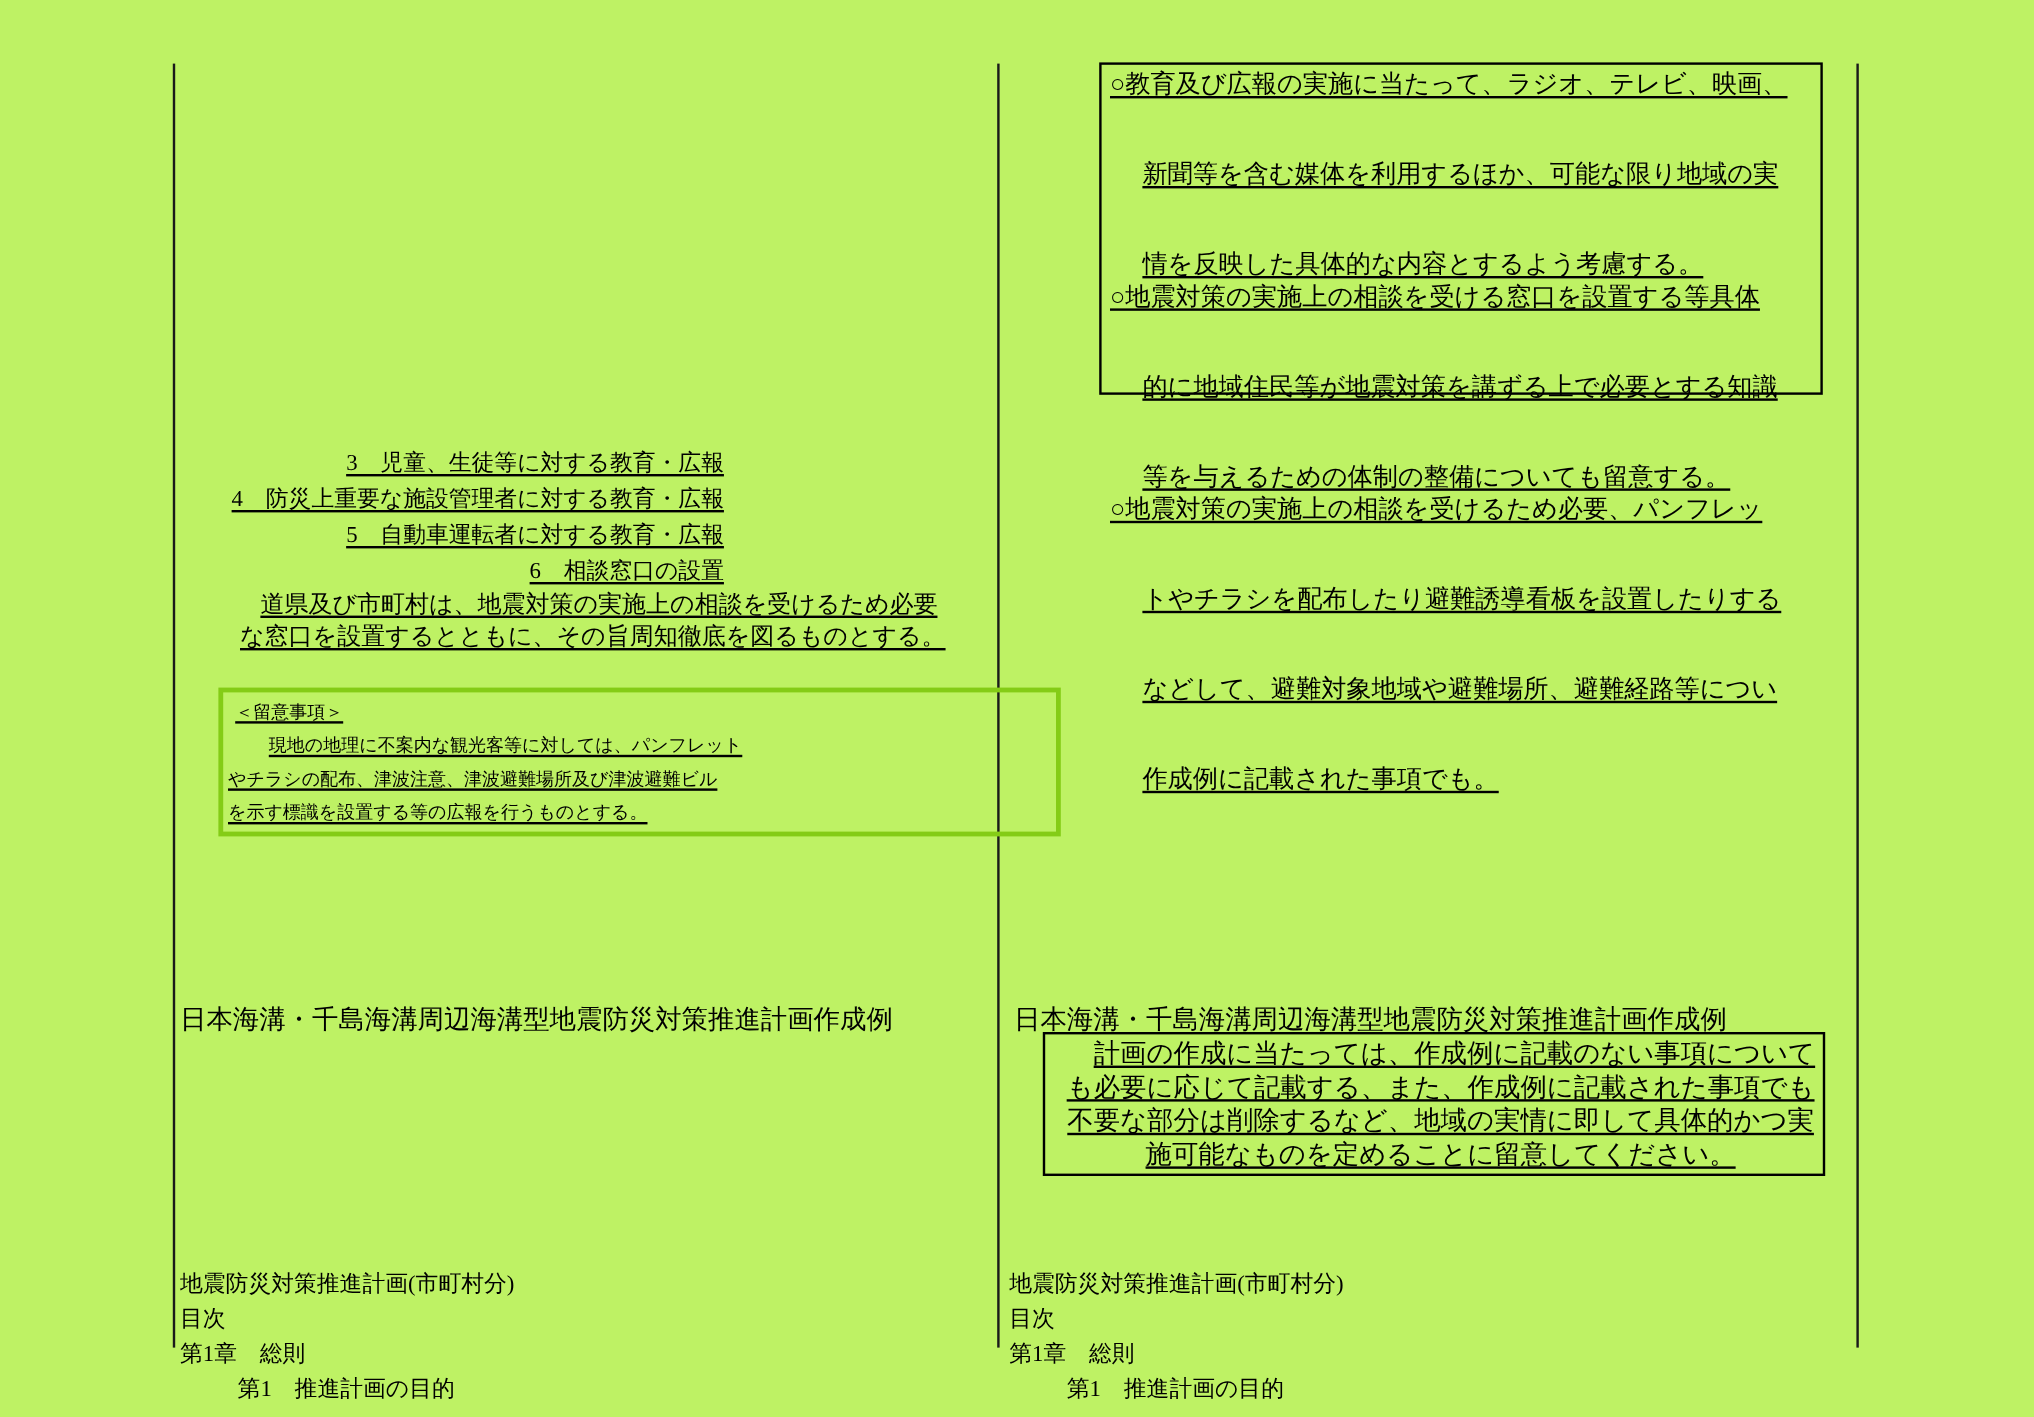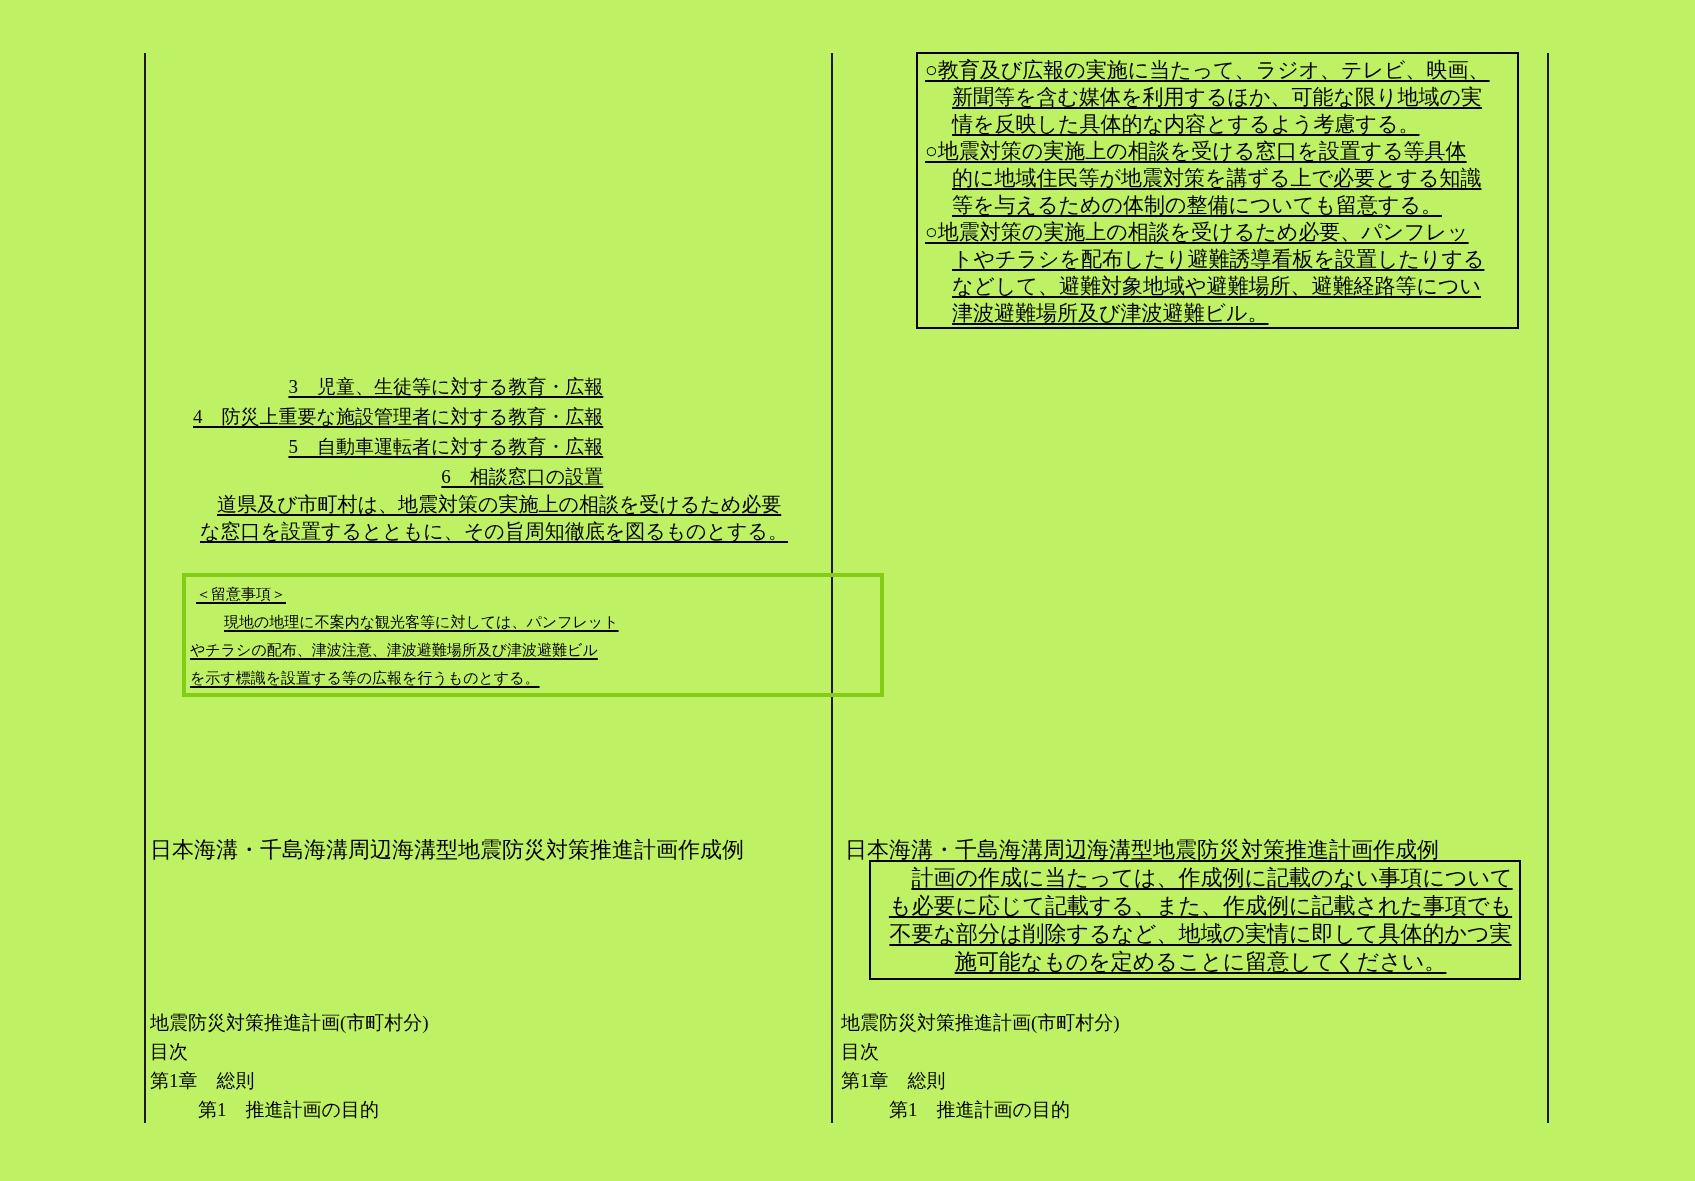--- a/index.html
+++ b/index.html
@@ -16,21 +16,21 @@
     text-decoration-thickness:2px;
     text-underline-offset:3px;
     text-decoration-color:#000;
   }
   
   .guidance-box {
     position:absolute; left:916px; top:52px; width:603px; height:277px;
     border:2px solid #000; box-sizing:border-box;
     padding:3px 0 0 7px; font-size:21px; line-height:27px;
   }
-  .guidance-box .cont { padding-left:27px; }
+  .guidance-box .cont { padding-left:27px;margin-top:48px; }
   
   .items-block { position:absolute; left:193px; top:372px; font-size:19px; }
   .items-block .line { height:30px; line-height:30px;text-align:right; }
   
   .para-block { position:absolute; left:200px; top:491px; font-size:20px; line-height:27px; }
   .para-block .ind1 { padding-left:17px; }
   
   .note-box {
     position:absolute; left:182px; top:573px; width:702px; height:124px;
     border:4px solid #84cc16; box-sizing:border-box;
@@ -43,21 +43,21 @@
   .section-title.left-pos  { left:150px; top:837px; }
   .section-title.right-pos { left:845px; top:837px; }
   
   .notice-box {
     position:absolute; left:869px; top:860px; width:652px; height:120px;
     border:2px solid #000; box-sizing:border-box;
     padding:2px 0 0 11px; font-size:22px; line-height:28px;text-align:center;
   }
   .notice-box .ind1 { padding-left:23px; }
   
-  .toc-block { position:absolute; font-size:19px; line-height:29px; }
+  .toc-block { position:absolute; font-size:19px; line-height:29px;margin-top:48px; }
   .toc-block.left-pos  { left:150px; top:1008px; }
   .toc-block.right-pos { left:841px; top:1008px; }
   .toc-block .ind-item { padding-left:48px; }
 </style>
 </head>
 <body>
 
 <div class="canvas">
 
   <div class="vrule" style="left:144px; top:53px; height:1070px;"></div>
@@ -67,21 +67,21 @@
   <div class="guidance-box">
     <div class="line"><span class="u">○教育及び広報の実施に当たって、ラジオ、テレビ、映画、</span></div>
     <div class="line cont"><span class="u">新聞等を含む媒体を利用するほか、可能な限り地域の実</span></div>
     <div class="line cont"><span class="u">情を反映した具体的な内容とするよう考慮する。</span></div>
     <div class="line"><span class="u">○地震対策の実施上の相談を受ける窓口を設置する等具体</span></div>
     <div class="line cont"><span class="u">的に地域住民等が地震対策を講ずる上で必要とする知識</span></div>
     <div class="line cont"><span class="u">等を与えるための体制の整備についても留意する。</span></div>
     <div class="line"><span class="u">○地震対策の実施上の相談を受けるため必要、パンフレッ</span></div>
     <div class="line cont"><span class="u">トやチラシを配布したり避難誘導看板を設置したりする</span></div>
     <div class="line cont"><span class="u">などして、避難対象地域や避難場所、避難経路等につい</span></div>
-    <div class="line cont"><span class="u">津波避難場所及び津波避難ビル。</span></div>
+    <div class="line cont"><span class="u">作成例に記載された事項でも。</span></div>
   </div>
 
   <div class="items-block">
     <div class="line"><span class="u">3　児童、生徒等に対する教育・広報</span></div>
     <div class="line"><span class="u">4　防災上重要な施設管理者に対する教育・広報</span></div>
     <div class="line"><span class="u">5　自動車運転者に対する教育・広報</span></div>
     <div class="line"><span class="u">6　相談窓口の設置</span></div>
   </div>
 
   <div class="para-block">

